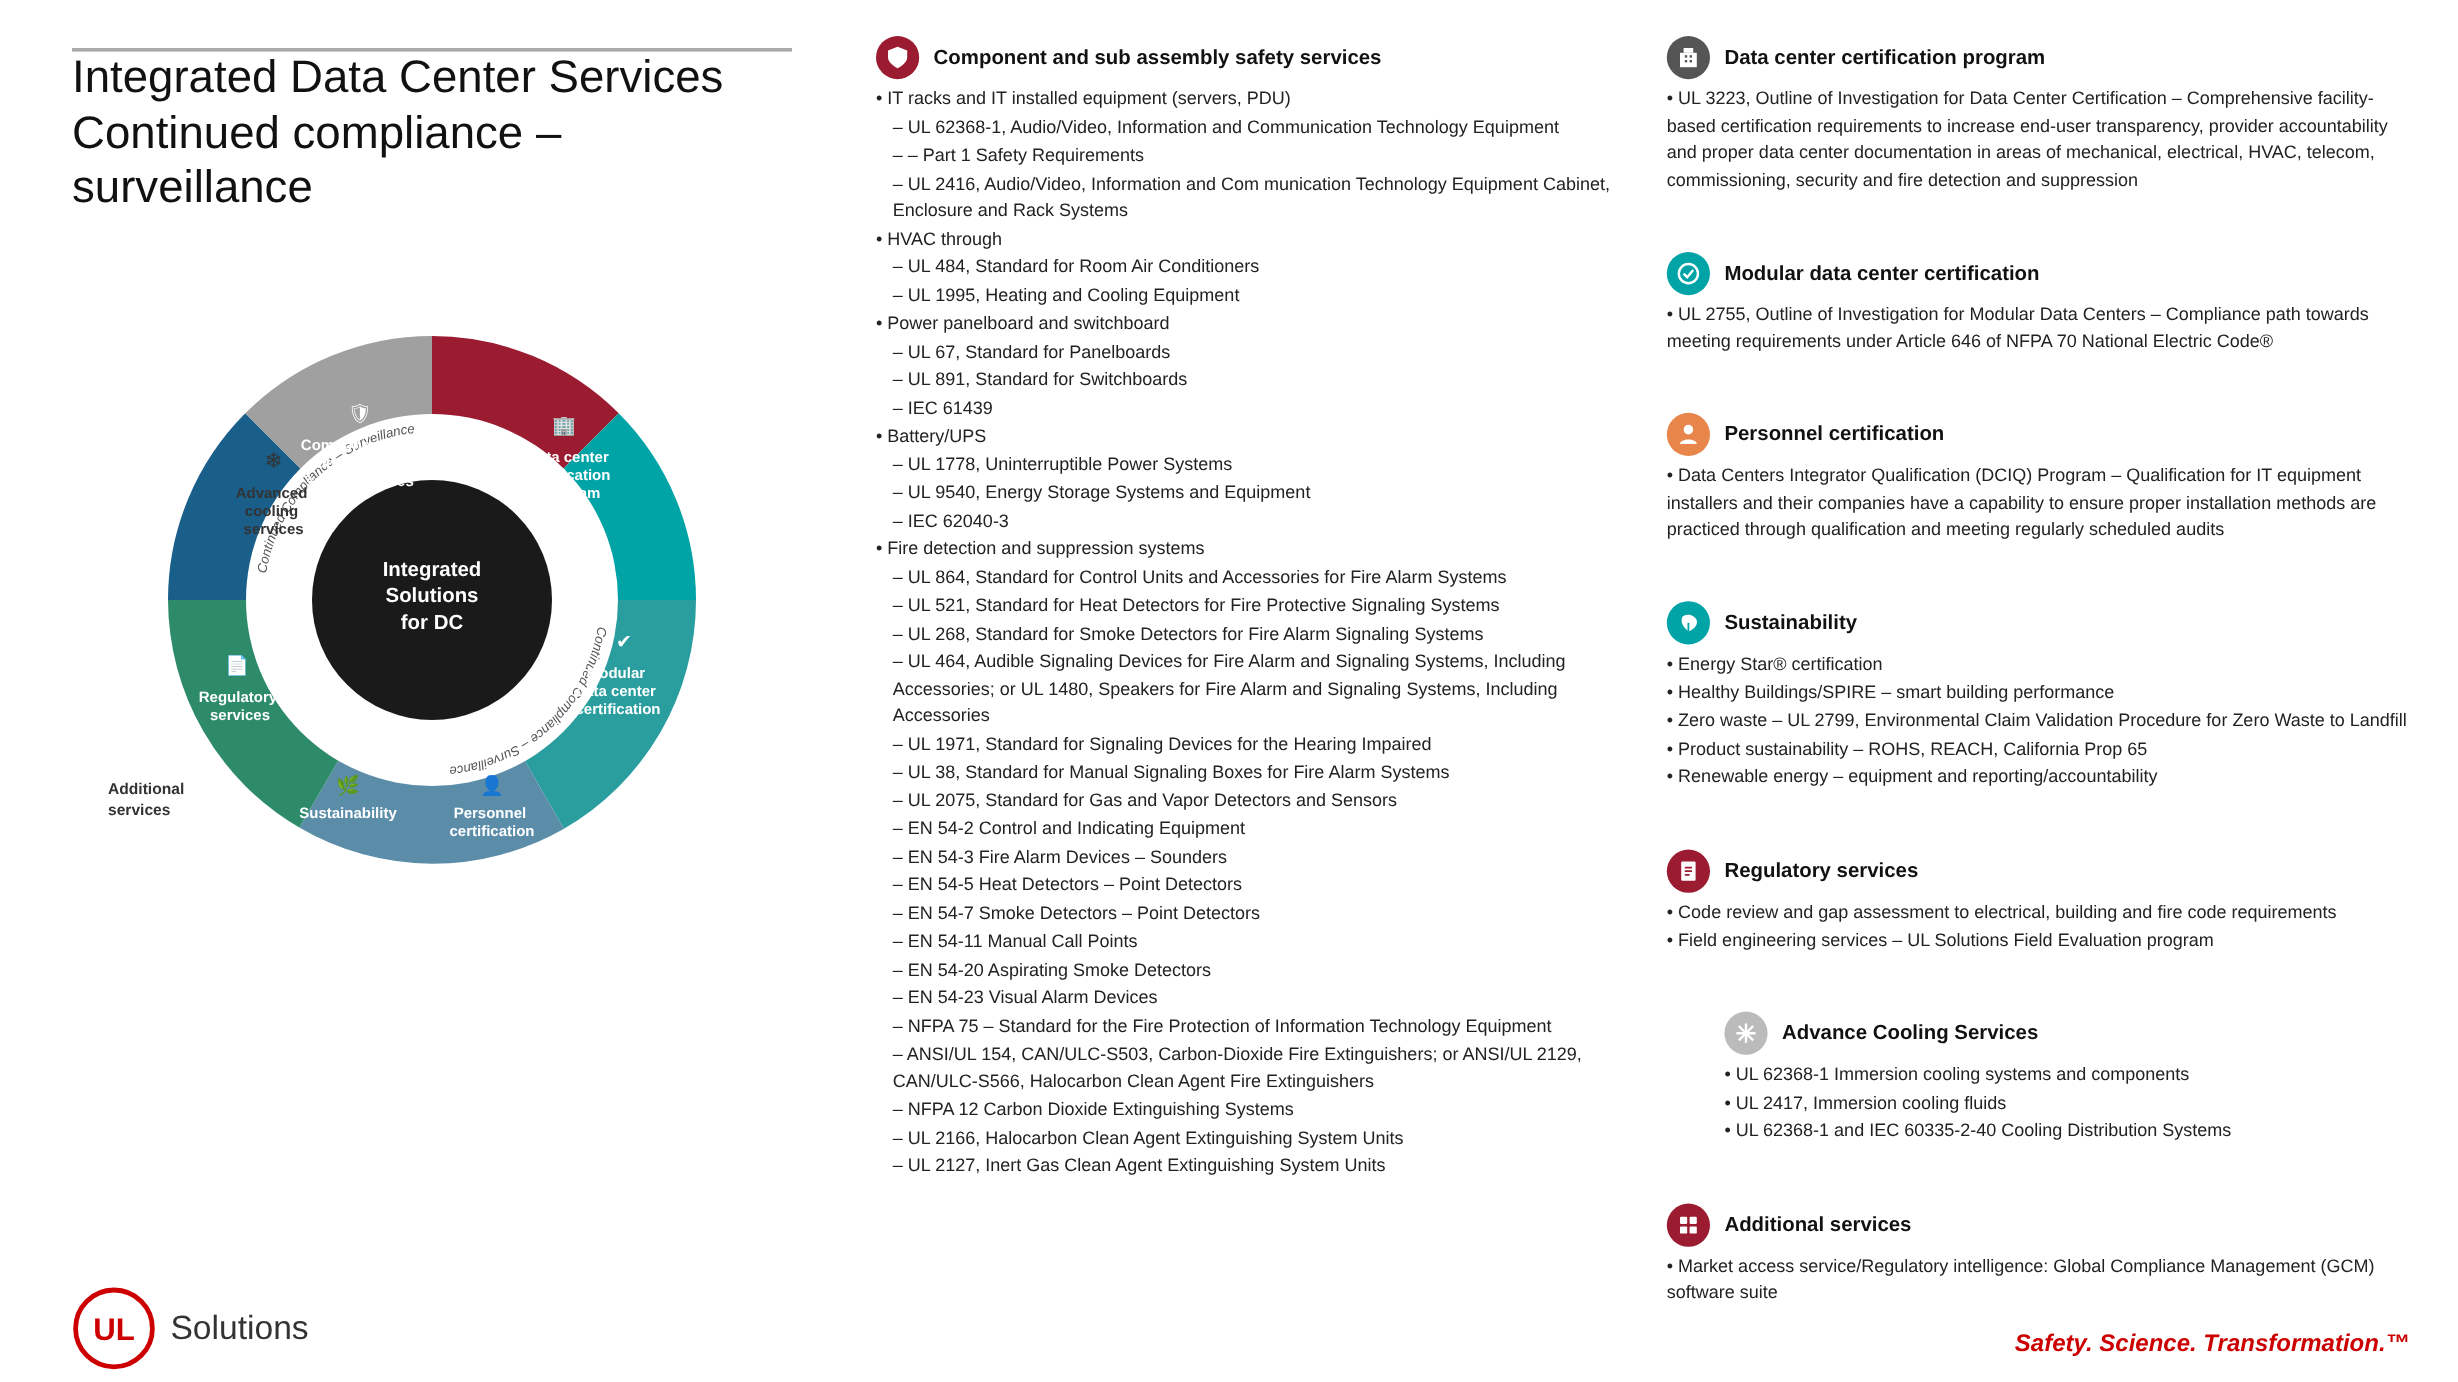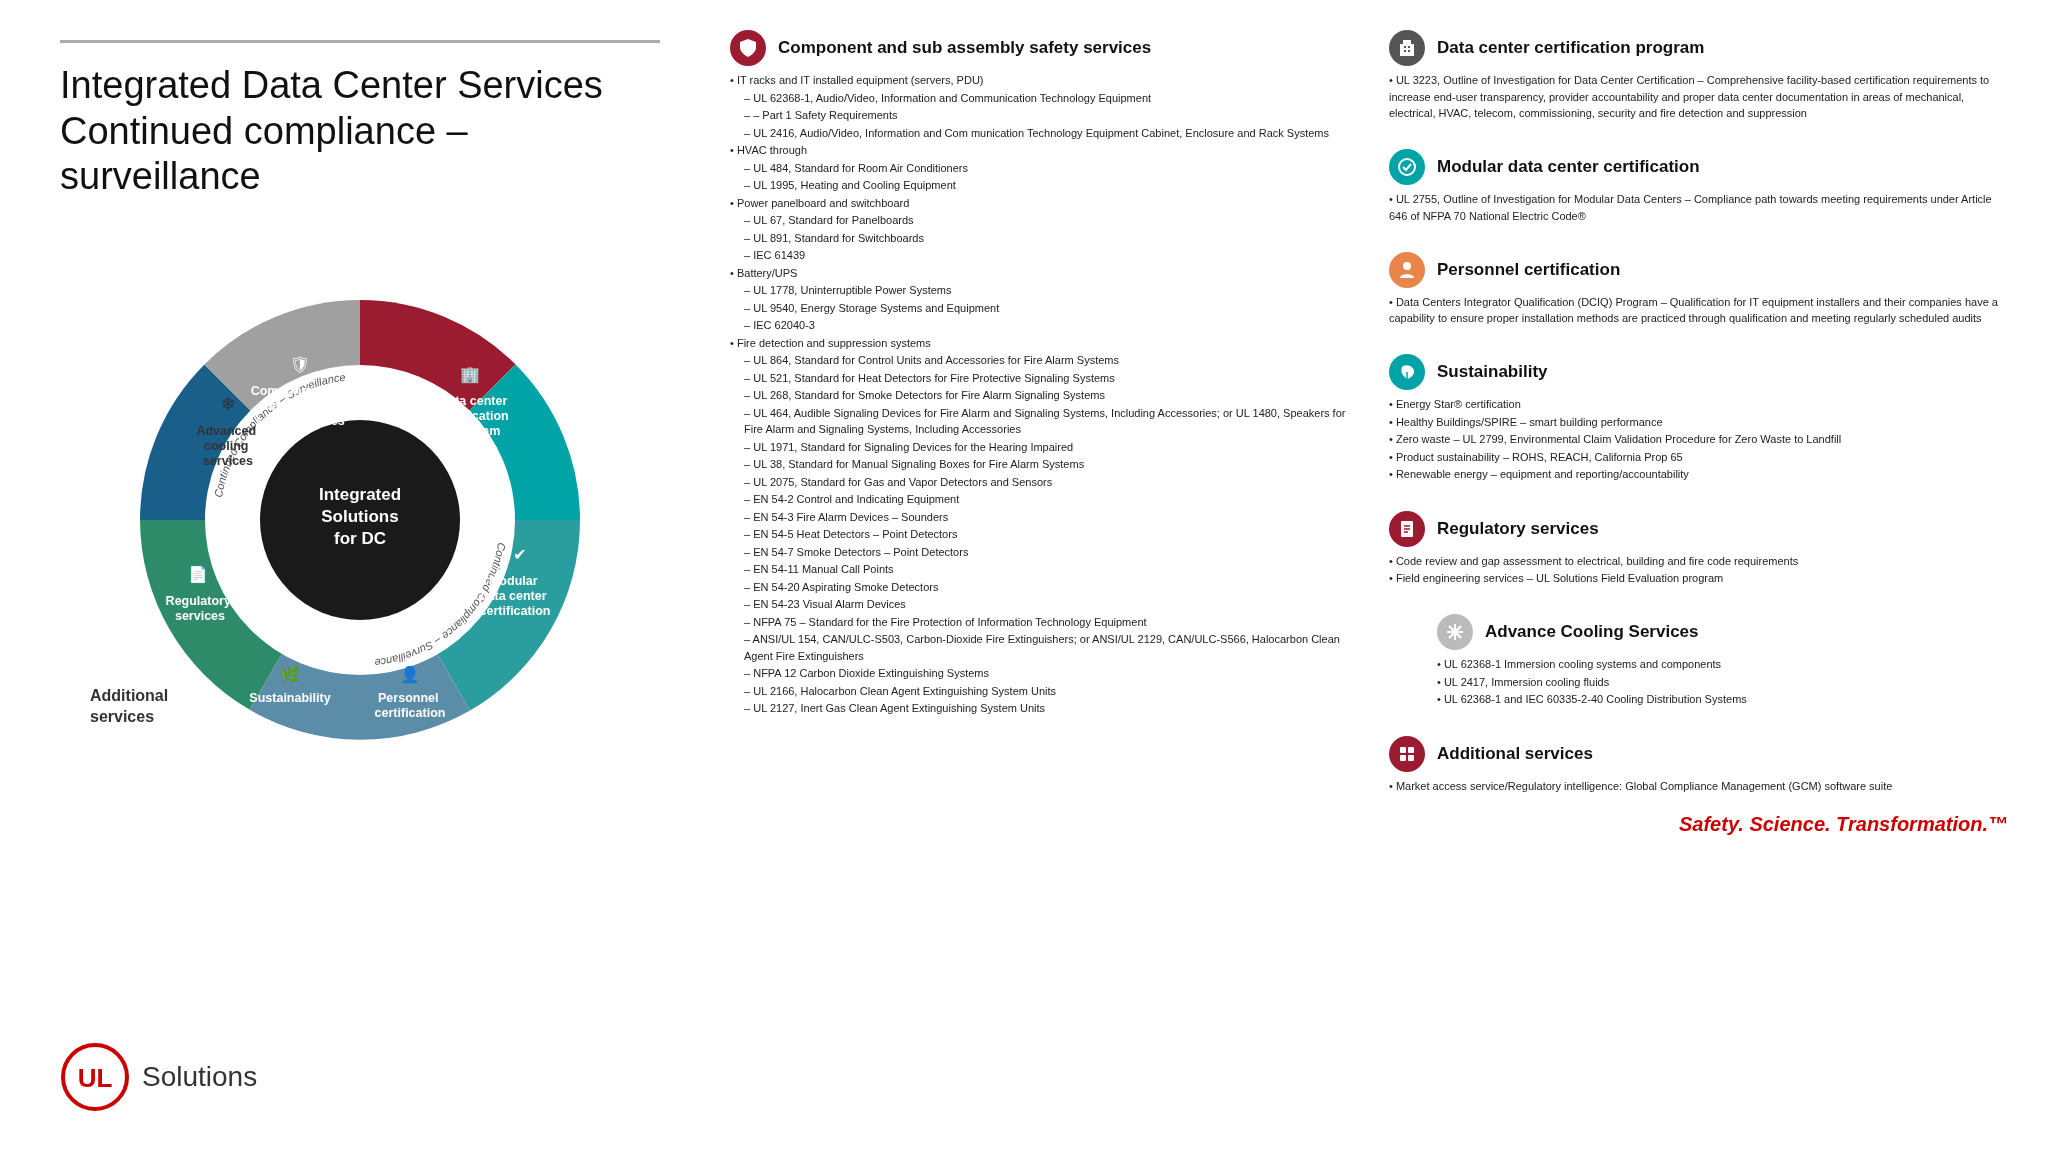--- a/index.html
+++ b/index.html
@@ -17,21 +17,20 @@
       width: 700px;
       min-height: 1152px;
       padding: 40px 40px 40px 60px;
       display: flex;
       flex-direction: column;
       justify-content: space-between;
     }
 
     .left-top {
       border-top: 3px solid #aaa;
-      padding-top: 20px;
     }
 
     .main-title {
       font-size: 38px;
       font-weight: 400;
       line-height: 1.2;
       color: #111;
       margin-bottom: 40px;
     }
 
@@ -99,21 +98,21 @@
       flex-shrink: 0;
     }
 
     .section-title {
       font-size: 17px;
       font-weight: bold;
       color: #111;
     }
 
     .section-content {
-      font-size: 11px;
+      font-size: 15px;
       color: #222;
       line-height: 1.5;
       padding-left: 0;
     }
 
     .section-content ul {
       list-style: none;
       padding: 0;
     }
 
@@ -245,21 +244,21 @@
 
         <text x="210" y="440" text-anchor="middle" font-size="16" fill="white">🌿</text>
 
         <text x="118" y="340" text-anchor="middle" font-size="16" fill="white">📄</text>
 
         <text x="85" y="430" text-anchor="middle" font-size="12.5" fill="#333" font-weight="bold">
         </text>
       </svg>
 
       
-      <div style="position:absolute; left: 10px; top: 446px; font-size:16px; font-weight:bold; color:#333; line-height:1.3;">
+      <div style="position:absolute; left: 10px; top: 430px; font-size:13px; font-weight:bold; color:#333; line-height:1.3;">
         Additional<br>services
       </div>
     </div>
   </div>
 
   <div class="logo-area">
     <svg class="ul-logo" viewBox="0 0 70 70" xmlns="http://www.w3.org/2000/svg">
       <circle cx="35" cy="35" r="32" fill="white" stroke="#cc0000" stroke-width="4"></circle>
       <text x="35" y="45" text-anchor="middle" font-size="26" font-weight="bold" fill="#cc0000">UL</text>
     </svg>

